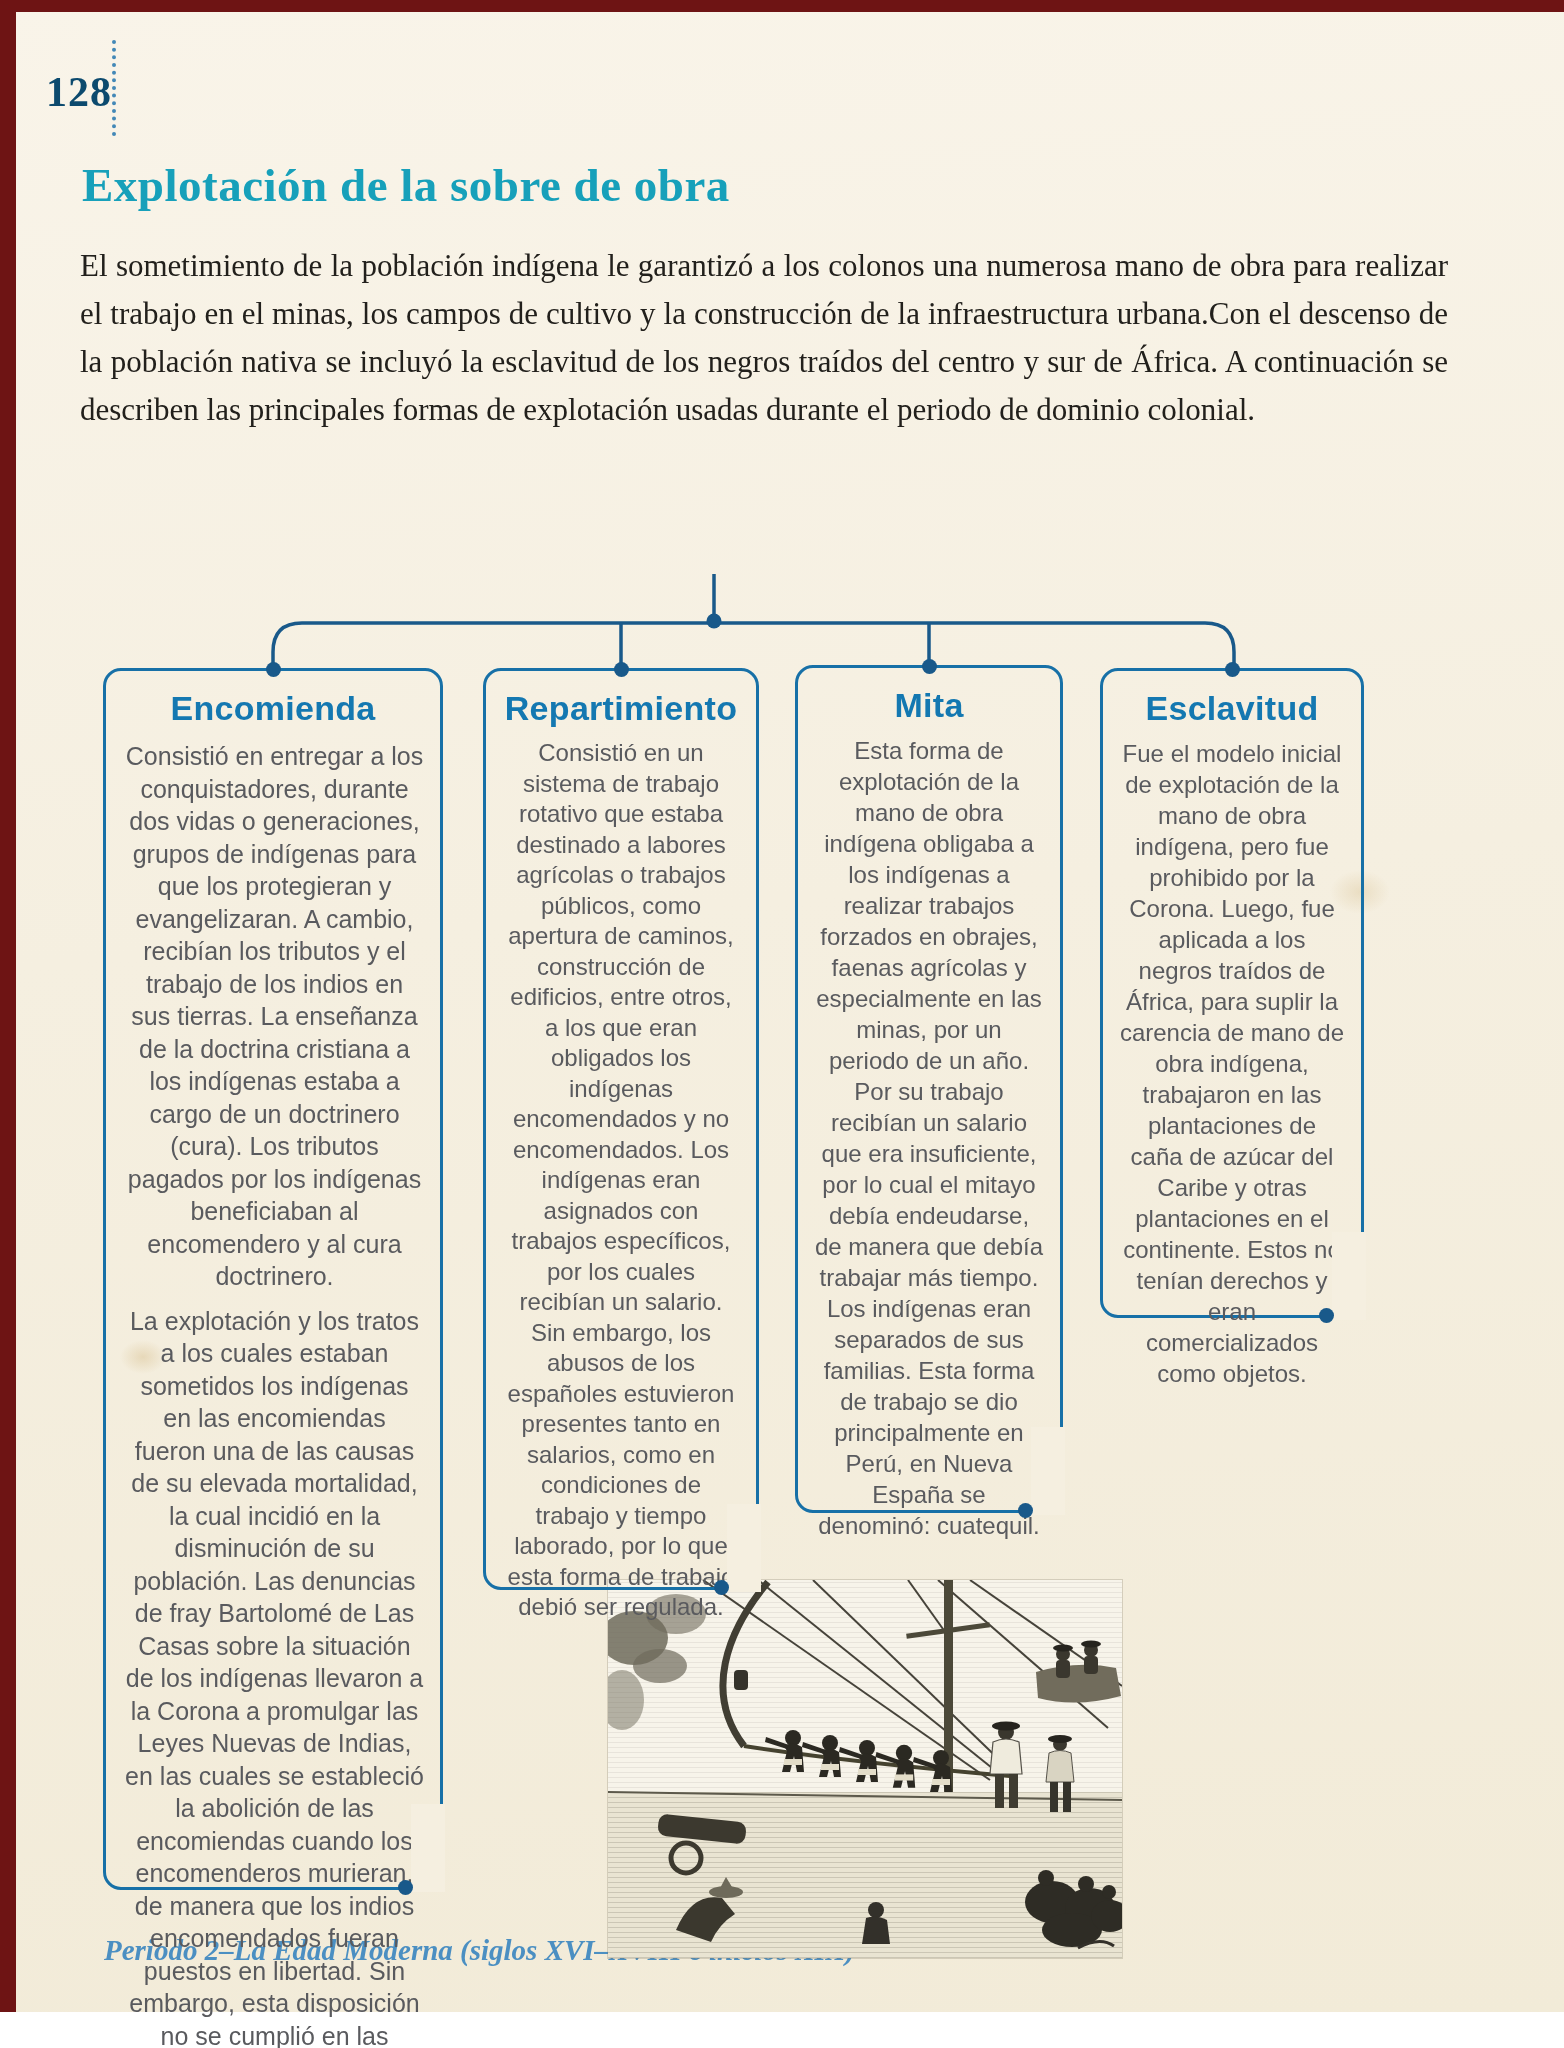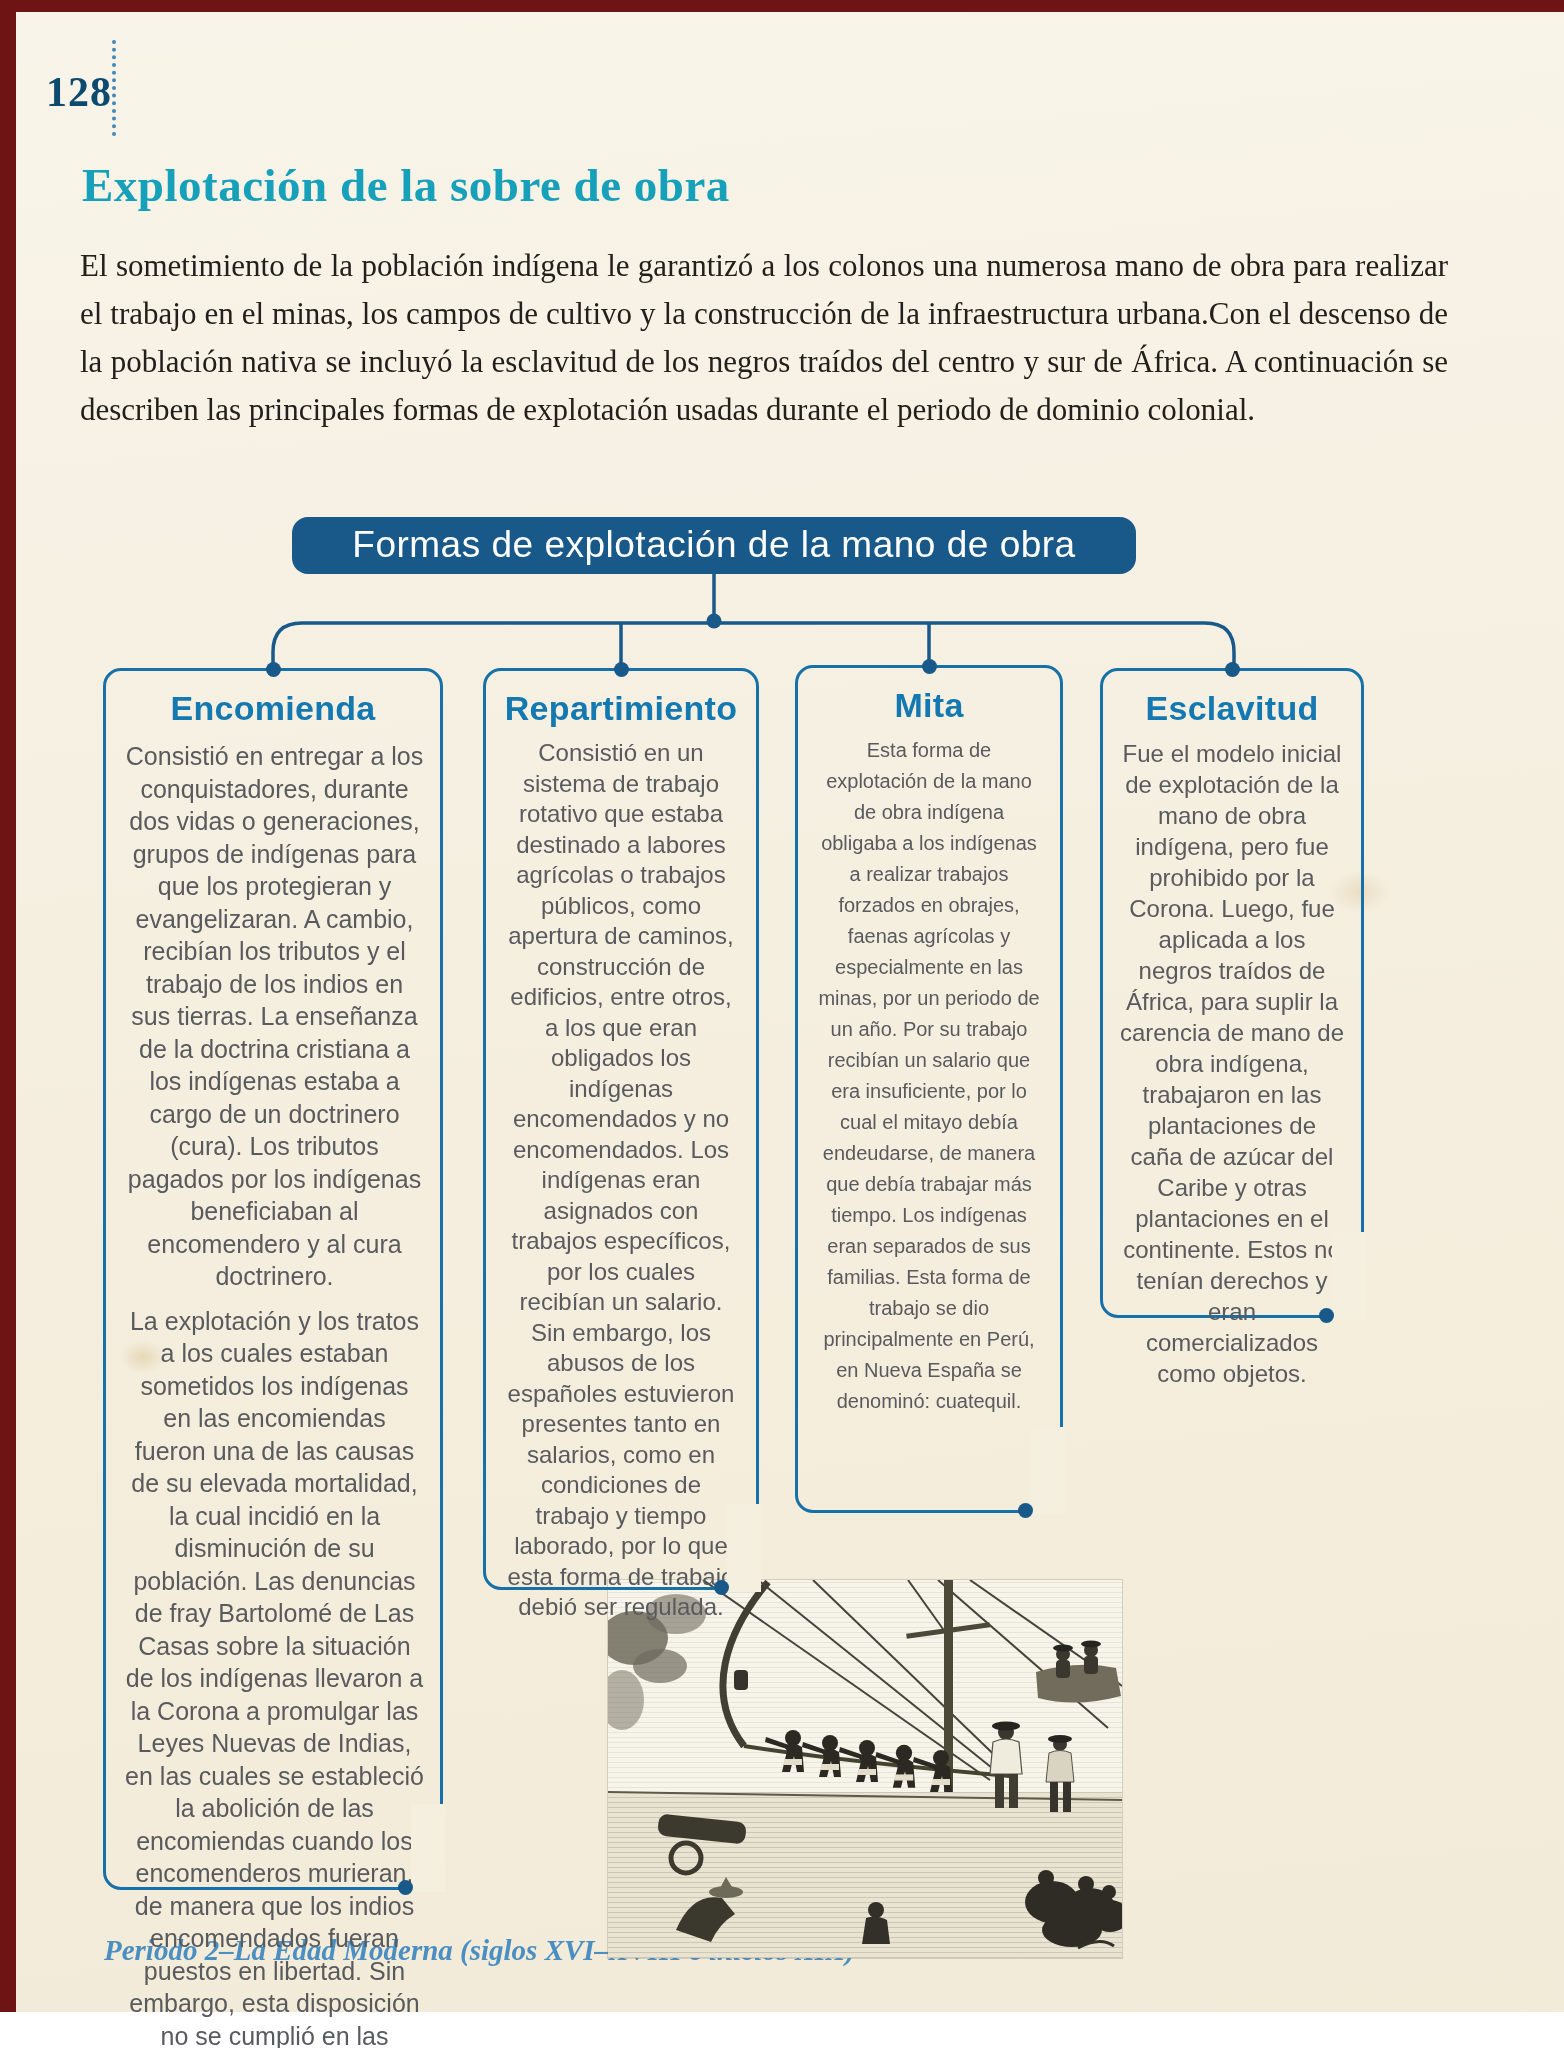--- a/index.html
+++ b/index.html
@@ -77,21 +77,21 @@
   .node h2{
     margin-top:18px;font-size:34px;color:var(--headblue);
     font-weight:bold;letter-spacing:.3px;
   }
   .node p{color:var(--gray);padding:0 16px;margin-top:10px;}
   .node-0{left:103px;top:668px;width:340px;height:1222px;}
   .node-0 p{font-size:25px;line-height:32.5px;margin-top:12px;padding-left:19px;}
   .node-1{left:483px;top:668px;width:276px;height:922px;}
   .node-1 p{font-size:24px;line-height:30.5px;}
   .node-2{left:795px;top:665px;width:268px;height:848px;}
-  .node-2 p{font-size:20px;line-height:31px;}
+  .node-2 p{font-size:24px;line-height:31px;}
   .node-3{left:1100px;top:668px;width:264px;height:650px;}
   .node-3 p{font-size:24px;line-height:31px;}
 
   .illustration{
     position:absolute;left:608px;top:1580px;width:514px;height:378px;z-index:1;
     box-shadow:0 0 0 1px rgba(120,110,90,.25);
   }
   .page-footer{
     position:absolute;left:104px;top:1934px;
     font-size:29px;font-style:italic;font-weight:600;color:var(--footerblue);
@@ -106,21 +106,20 @@
   <div class="strip-left"></div>
   <div class="stain a"></div>
   <div class="stain b"></div>
 
   <div class="page-number">128</div>
   <div class="page-number-divider"></div>
 
   <h1 class="article-title">Explotación de la sobre de obra</h1>
   <p class="article-intro">El sometimiento de la población indígena le garantizó a los colonos una numerosa mano de obra para realizar el trabajo en el minas, los campos de cultivo y la construcción de la infraestructura urbana.Con el descenso de la población nativa se incluyó la esclavitud de los negros traídos del centro y sur de África. A continuación se describen las principales formas de explotación usadas durante el periodo de dominio colonial.</p>
 
-  <div class="diagram-title">Formas de explotación de la mano de obra</div>
 
   <svg class="connectors" width="1564" height="2048" viewBox="0 0 1564 2048">
     <g stroke="#19598a" stroke-width="3.5" fill="none">
       <path d="M714 574 V618"></path>
       <path d="M273 668 V652 Q273 623 302 623 H1205 Q1234 623 1234 652 V668"></path>
       <path d="M621 623 V666"></path>
       <path d="M929 623 V666"></path>
     </g>
     <circle cx="714" cy="621" r="7.5" fill="#19598a"></circle>
   </svg>

